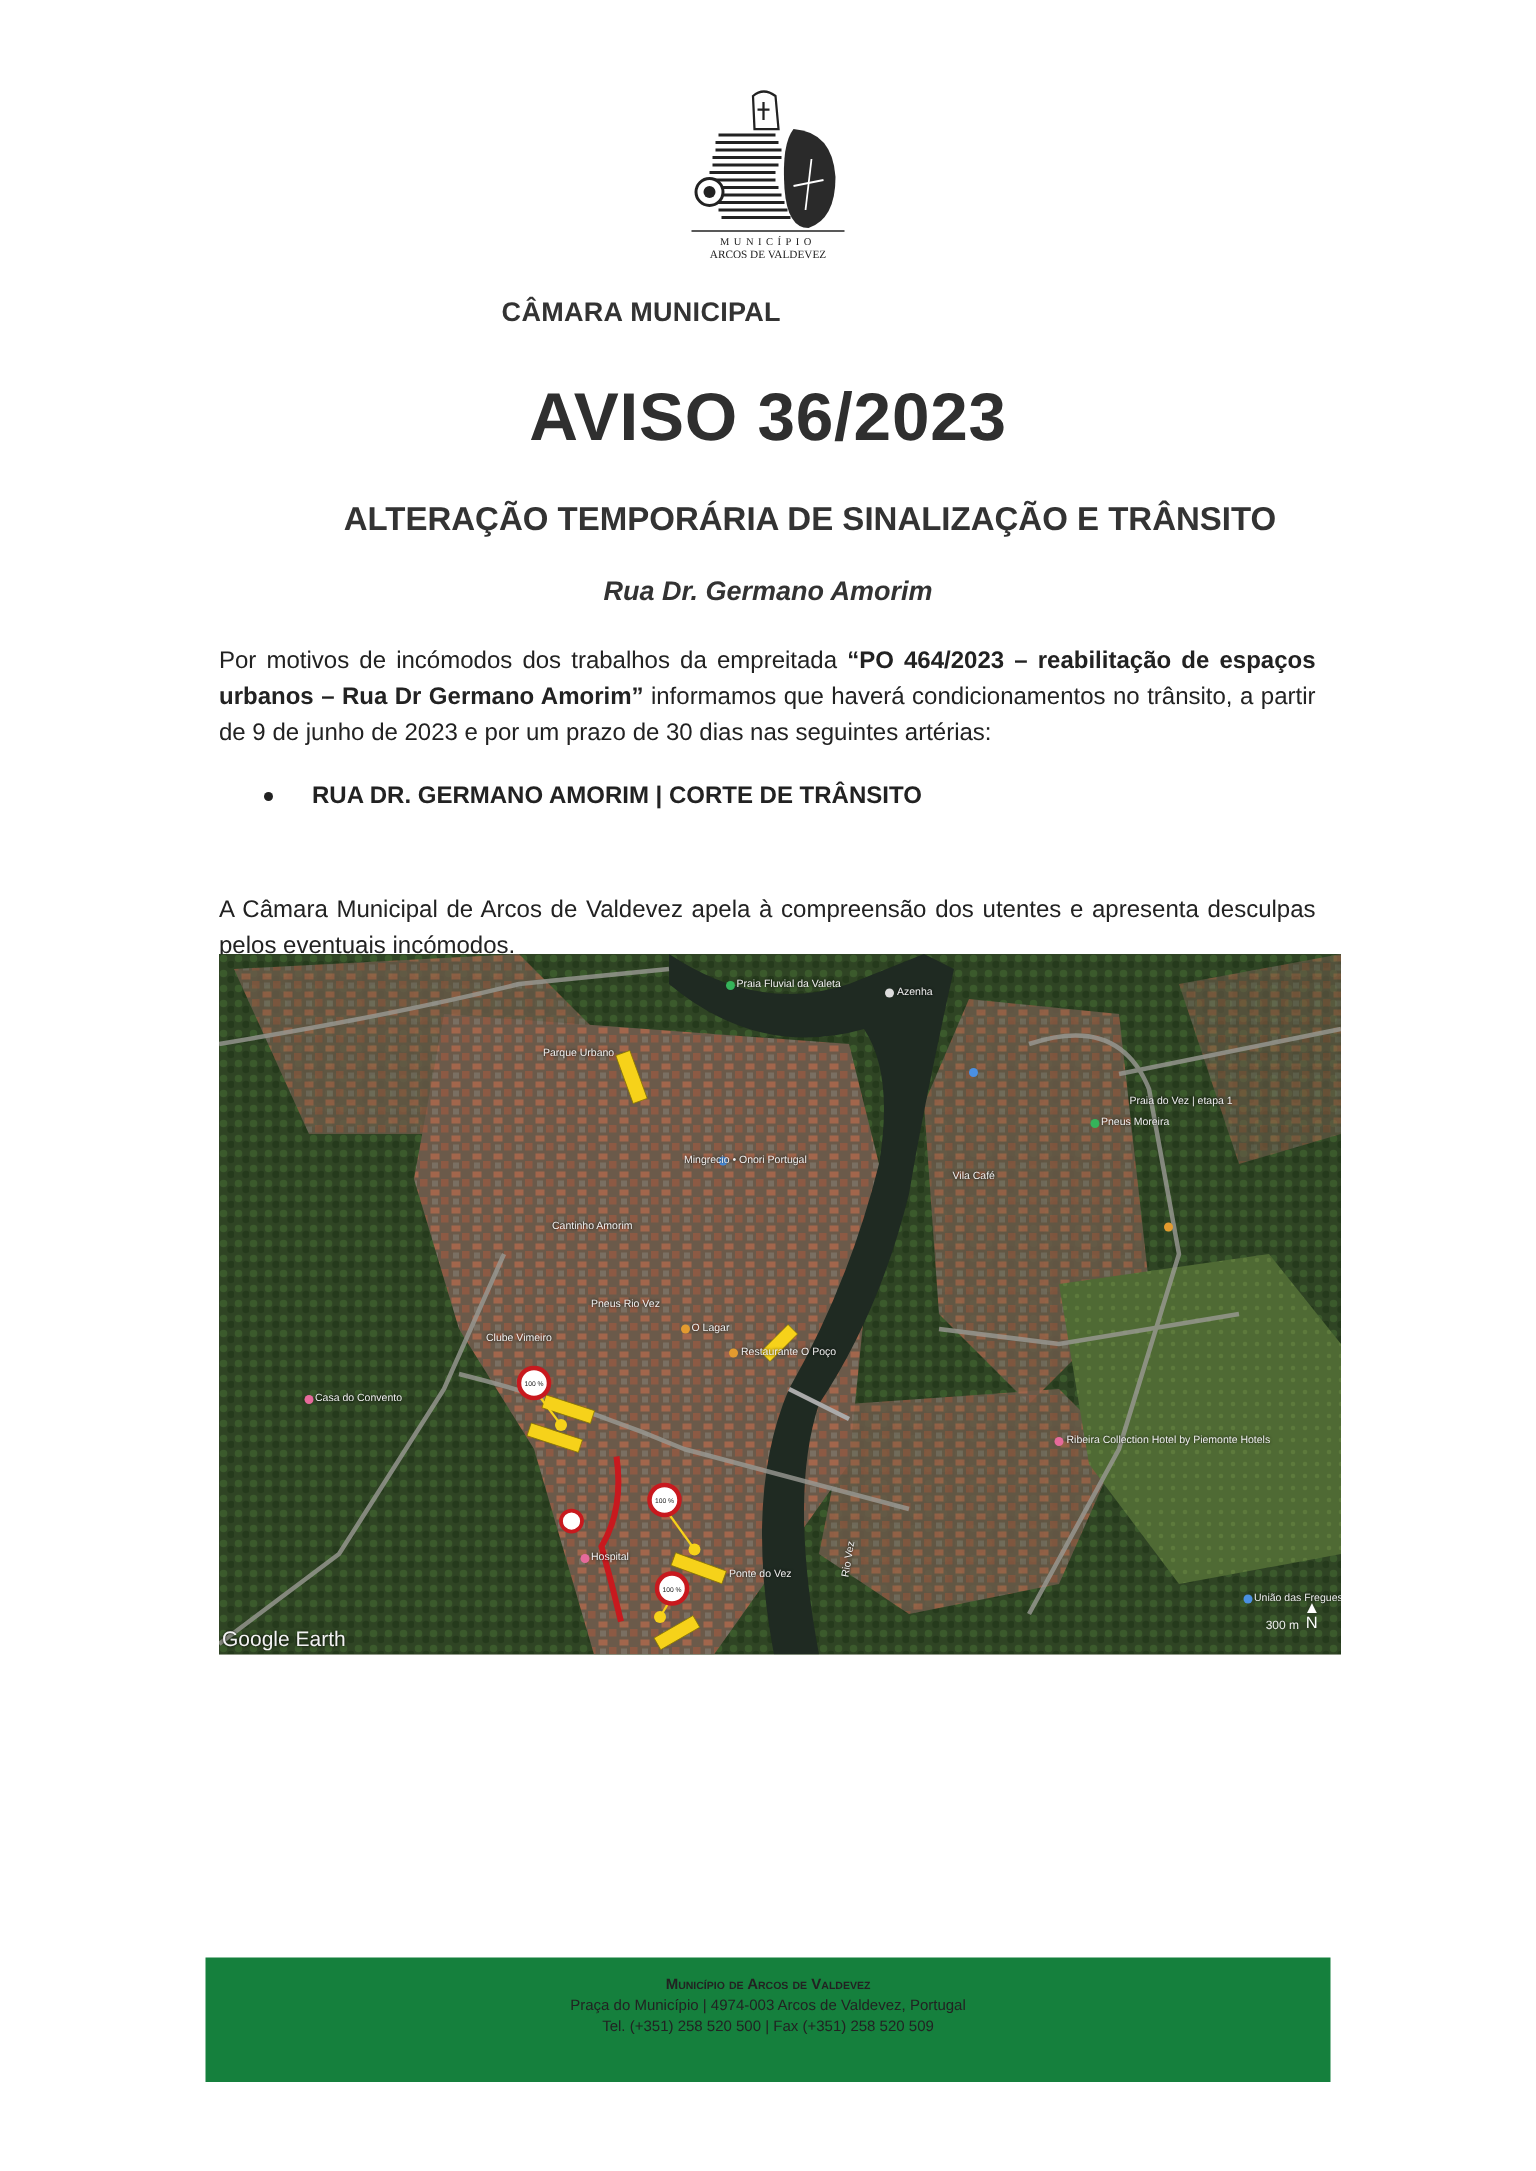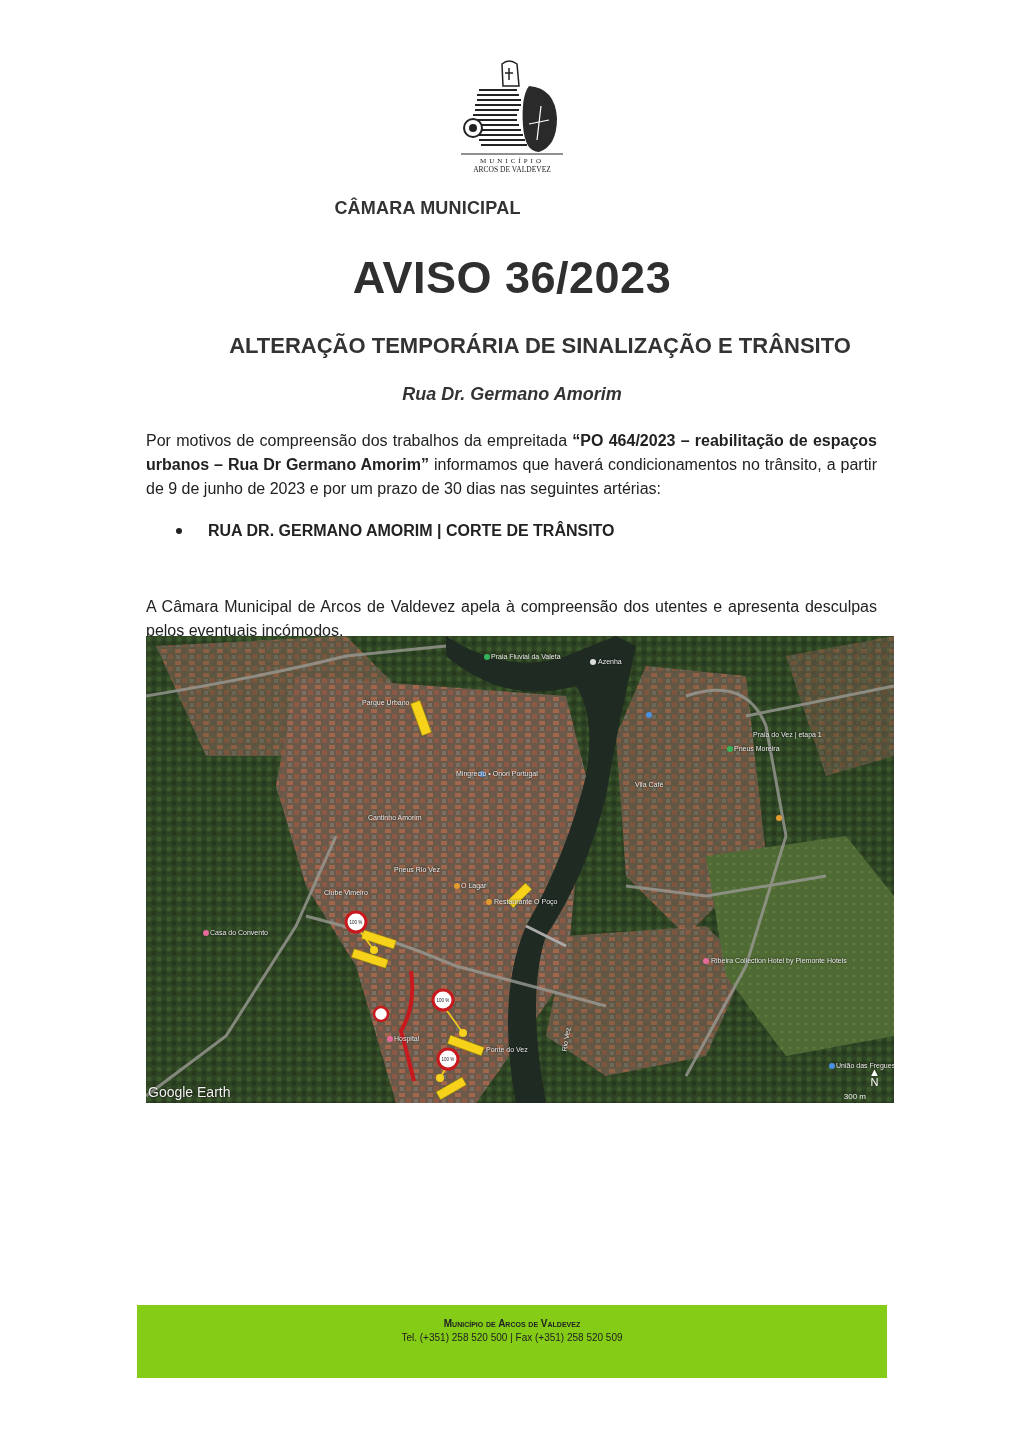--- a/index.html
+++ b/index.html
@@ -24,24 +24,24 @@
     .p1 { top: 429px; }
     .p2 { top: 567px; margin-top: 28px; }
 
     .bullet { position: absolute; left: 176px; top: 522px; font-size: 16px; font-weight: bold; color: #222; display: flex; align-items: center; }
     .bullet .dot { width: 6px; height: 6px; border-radius: 50%; background: #222; margin-right: 26px; }
 
     .map { position: absolute; left: 146px; top: 636px; width: 748px; height: 467px; overflow: hidden; background: #3c4a2c; }
     .map svg { display: block; width: 748px; height: 467px; }
     .map .label { position: absolute; font-size: 7px; color: #eee; text-shadow: 0 0 2px #000; white-space: nowrap; }
     .map .ge { position: absolute; left: 2px; bottom: 3px; font-size: 14px; color: #f2f2f2; text-shadow: 0 0 2px #000; }
-    .map .scale { position: absolute; right: 28px; bottom: 2px; font-size: 8px; color: #eee; }
+    .map .scale { position: absolute; right: 28px; bottom: 15px; font-size: 8px; color: #eee; }
     .map .north { position: absolute; right: 14px; bottom: 16px; font-size: 11px; color: #fff; text-align: center; line-height: 10px; }
 
-    .footer { position: absolute; left: 137px; top: 1305px; width: 750px; height: 73px; background: #84cc16; text-align: center; padding-top: 12px; }
+    .footer { position: absolute; left: 137px; top: 1305px; width: 750px; height: 83px; background: #15803d; text-align: center; padding-top: 12px; }
     .footer div { font-size: 10px; line-height: 14px; color: #222; }
     .footer .f-name { font-weight: bold; font-variant: small-caps; font-size: 10px; }
   </style>
 </head>
 <body>
 
 <div class="logo">
   <svg viewBox="0 0 110 120">
 
     <path d="M45 8 Q52 2 60 8 L62 30 L46 30 Z" fill="#fff" stroke="#222" stroke-width="1.5"></path>
@@ -73,21 +73,21 @@
     <text x="55" y="107" font-size="7" text-anchor="middle" letter-spacing="3" fill="#222" font-family="Liberation Serif, serif">MUNICÍPIO</text>
     <text x="55" y="116" font-size="7.5" text-anchor="middle" fill="#222" font-family="Liberation Serif, serif">ARCOS DE VALDEVEZ</text>
   </svg>
 </div>
 
 <div class="org-title">CÂMARA MUNICIPAL</div>
 <div class="notice-title">AVISO 36/2023</div>
 <div class="subject">ALTERAÇÃO TEMPORÁRIA DE SINALIZAÇÃO E TRÂNSITO</div>
 <div class="street">Rua Dr. Germano Amorim</div>
 
-<div class="para p1"><span>Por motivos de compreensão dos trabalhos da empreitada </span><b>“PO 464/2023 – reabilitação de espaços urbanos – Rua Dr Germano Amorim”</b><span> informamos que haverá condicionamentos no trânsito, a partir de 9 de junho de 2023 e por um prazo de 30 dias nas seguintes artérias:</span></div>
+<div class="para p1"><span>Por motivos de incómodos dos trabalhos da empreitada </span><b>“PO 464/2023 – reabilitação de espaços urbanos – Rua Dr Germano Amorim”</b><span> informamos que haverá condicionamentos no trânsito, a partir de 9 de junho de 2023 e por um prazo de 30 dias nas seguintes artérias:</span></div>
 
 <div class="bullet">
   <span class="dot"></span>
   <span>RUA DR. GERMANO AMORIM | CORTE DE TRÂNSITO</span>
 </div>
 
 <div class="para p2">A Câmara Municipal de Arcos de Valdevez apela à compreensão dos utentes e apresenta desculpas pelos eventuais incómodos.</div>
 
 <div class="map">
   <svg viewBox="0 0 748 467">
@@ -199,14 +199,15 @@
   <span class="label" style="left:340px;top:410px">Ponte do Vez</span>
   <span class="label" style="left:408px;top:400px;transform:rotate(-80deg)">Rio Vez</span>
   <span class="label" style="left:690px;top:426px">União das Freguesias de Arcos de Valdevez</span>
   <span class="ge">Google Earth</span>
   <span class="scale">300 m</span>
   <div class="north">▲<br><span>N</span></div>
 </div>
 
 <div class="footer">
   <div class="f-name">Município de Arcos de Valdevez</div>
+  <div>Praça do Município | 4974-003  Arcos de Valdevez, Portugal</div>
   <div>Tel. (+351) 258 520 500 | Fax (+351) 258 520 509</div>
 </div>
 
 </body></html>

